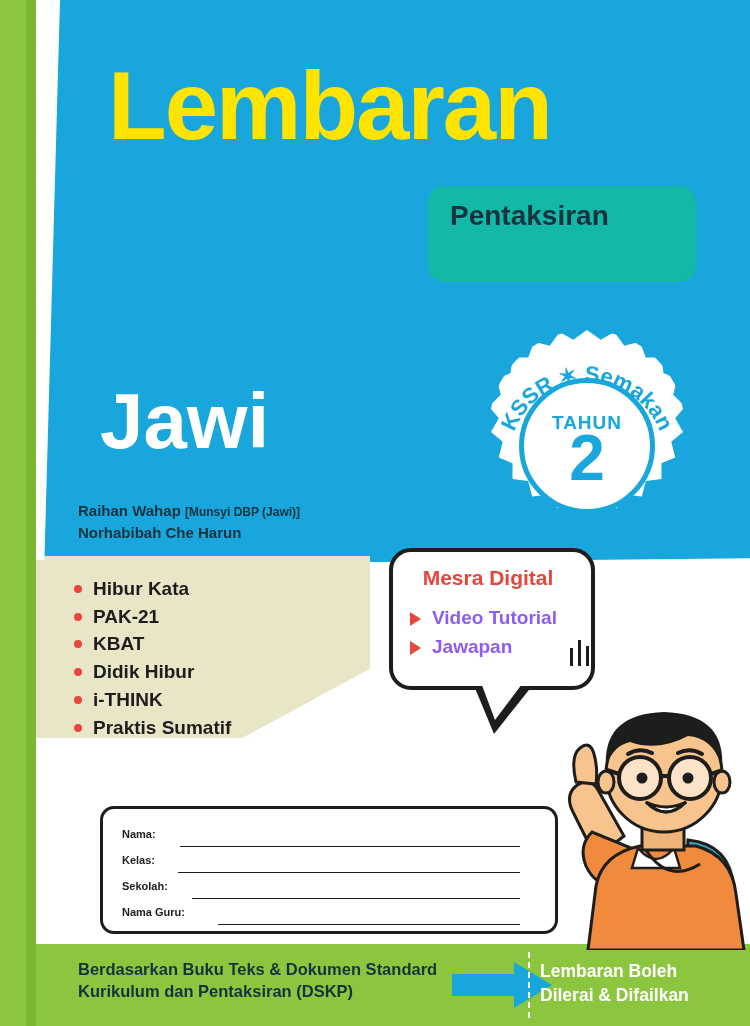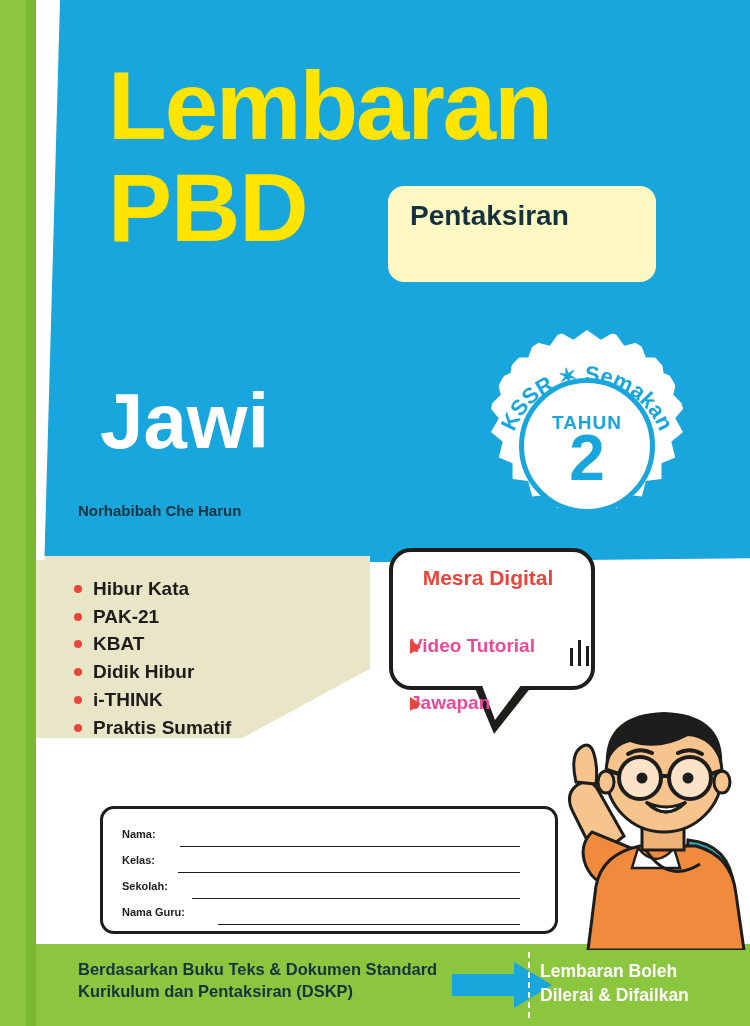--- a/index.html
+++ b/index.html
@@ -74,23 +74,23 @@
     left: 108px; top: 160px;
     font-size: 96px;
     font-weight: bold;
     color: #ffe400;
     letter-spacing: -1px;
     line-height: 1;
     z-index: 4;
   }
   .pentaksiran-box {
     position: absolute;
-    left: 388px; top: 186px;
+    left: 428px; top: 186px;
     width: 268px; height: 96px;
-    background: #fef9c3;
+    background: #14b8a6;
     border-radius: 16px;
     z-index: 4;
   }
   .pentaksiran-box span {
     display: block;
     color: #15333f;
     font-size: 28px;
     font-weight: bold;
     line-height: 1.28;
     padding-left: 22px;
@@ -249,25 +249,25 @@
     font-weight: bold;
     z-index: 9;
   }
   .bubble-items {
     position: absolute;
     left: 410px; top: 603px;
     z-index: 9;
   }
   .bubble-item {
     position: relative;
-    color: #ec4899;
+    color: #8b5cf6;
     font-size: 19px;
     font-weight: bold;
     line-height: 1.55;
-    margin-top: 28px;
+    padding-left: 22px;
   }
   .bubble-item:before {
     content: "";
     position: absolute;
     left: 0; top: 9px;
     width: 0; height: 0;
     border-left: 11px solid #e8453c;
     border-top: 7px solid transparent;
     border-bottom: 7px solid transparent;
   }
@@ -360,29 +360,32 @@
 
 <div class="cover">
 
   <div class="blue-panel"></div>
   <div class="white-wedge"></div>
 
   <div class="spine"></div>
   <div class="spine-inner"></div>
 
   <div class="title-lembaran">Lembaran</div>
-  <div class="title-pbd">PBD</div>
 
   <div class="pentaksiran-box">
     <span>Pentaksiran</span>
   </div>
 
   <div class="title-jawi">Jawi</div>
 
   <div class="authors">
+    <div>
+      <span>Raihan Wahap</span>
+      <span class="small">[Munsyi DBP (Jawi)]</span>
+    </div>
     <div>Norhabibah Che Harun</div>
   </div>
 
   <div class="badge">
     <div class="badge-burst"></div>
     <svg class="badge-kssr" viewBox="0 0 196 196">
       <defs>
         <path id="arcpath" d="M 22,112 A 78,78 0 0 1 174,112" fill="none"></path>
       </defs>
       <text>

